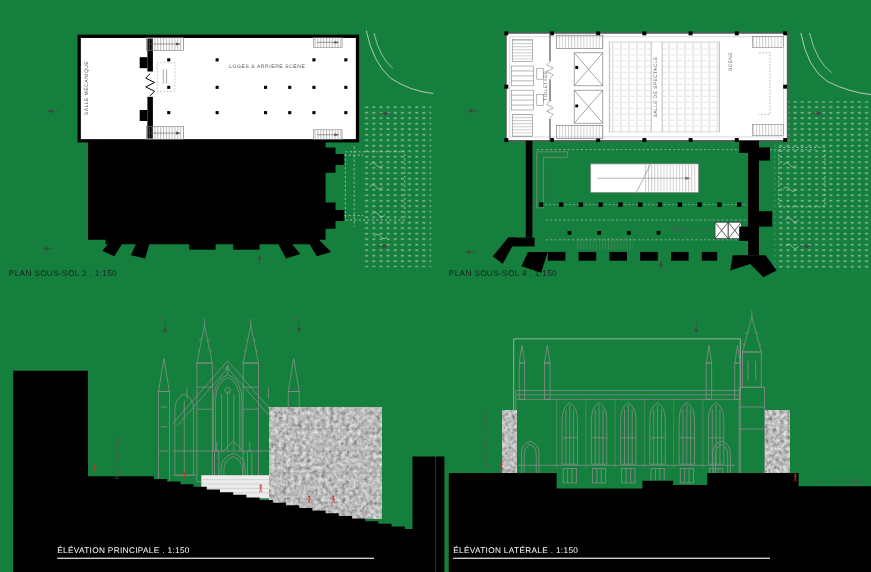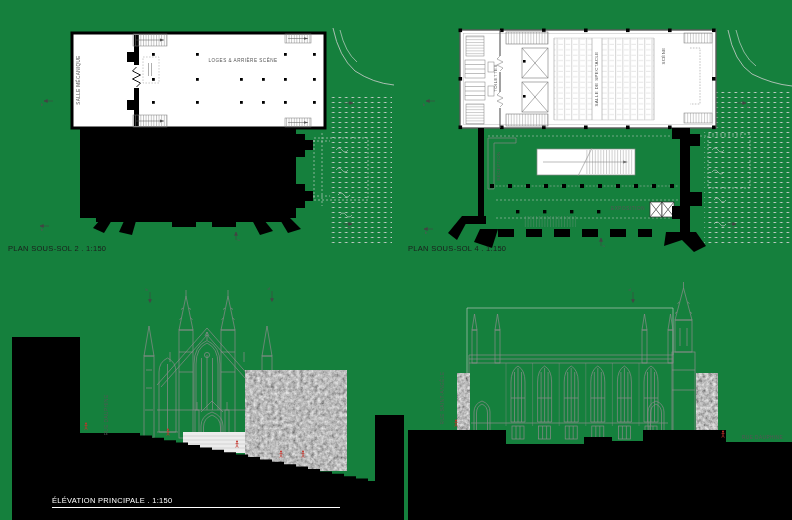--- a/index.html
+++ b/index.html
@@ -528,14 +528,15 @@
           <text x="-4.5" y="1" stroke="none">d</text>
           <path d="M0,2 V10" fill="none"></path>
           <polygon points="0,12.5 -1.5,9.6 1.5,9.6"></polygon>
         </g>
   </g>
 </svg>
 
 <div class="caption" style="left:8px;top:244px;">PLAN SOUS-SOL 2 . 1:150</div>
 <div class="caption" style="left:408px;top:244px;">PLAN SOUS-SOL 4 . 1:150</div>
 <div class="caption on-black" style="left:8px;top:496px;margin-left:44px;">ÉLÉVATION PRINCIPALE . 1:150</div>
+<div class="caption on-black" style="left:412px;top:496px;">ÉLÉVATION LATÉRALE . 1:150</div>
 
 </div>
 
 </body></html>

